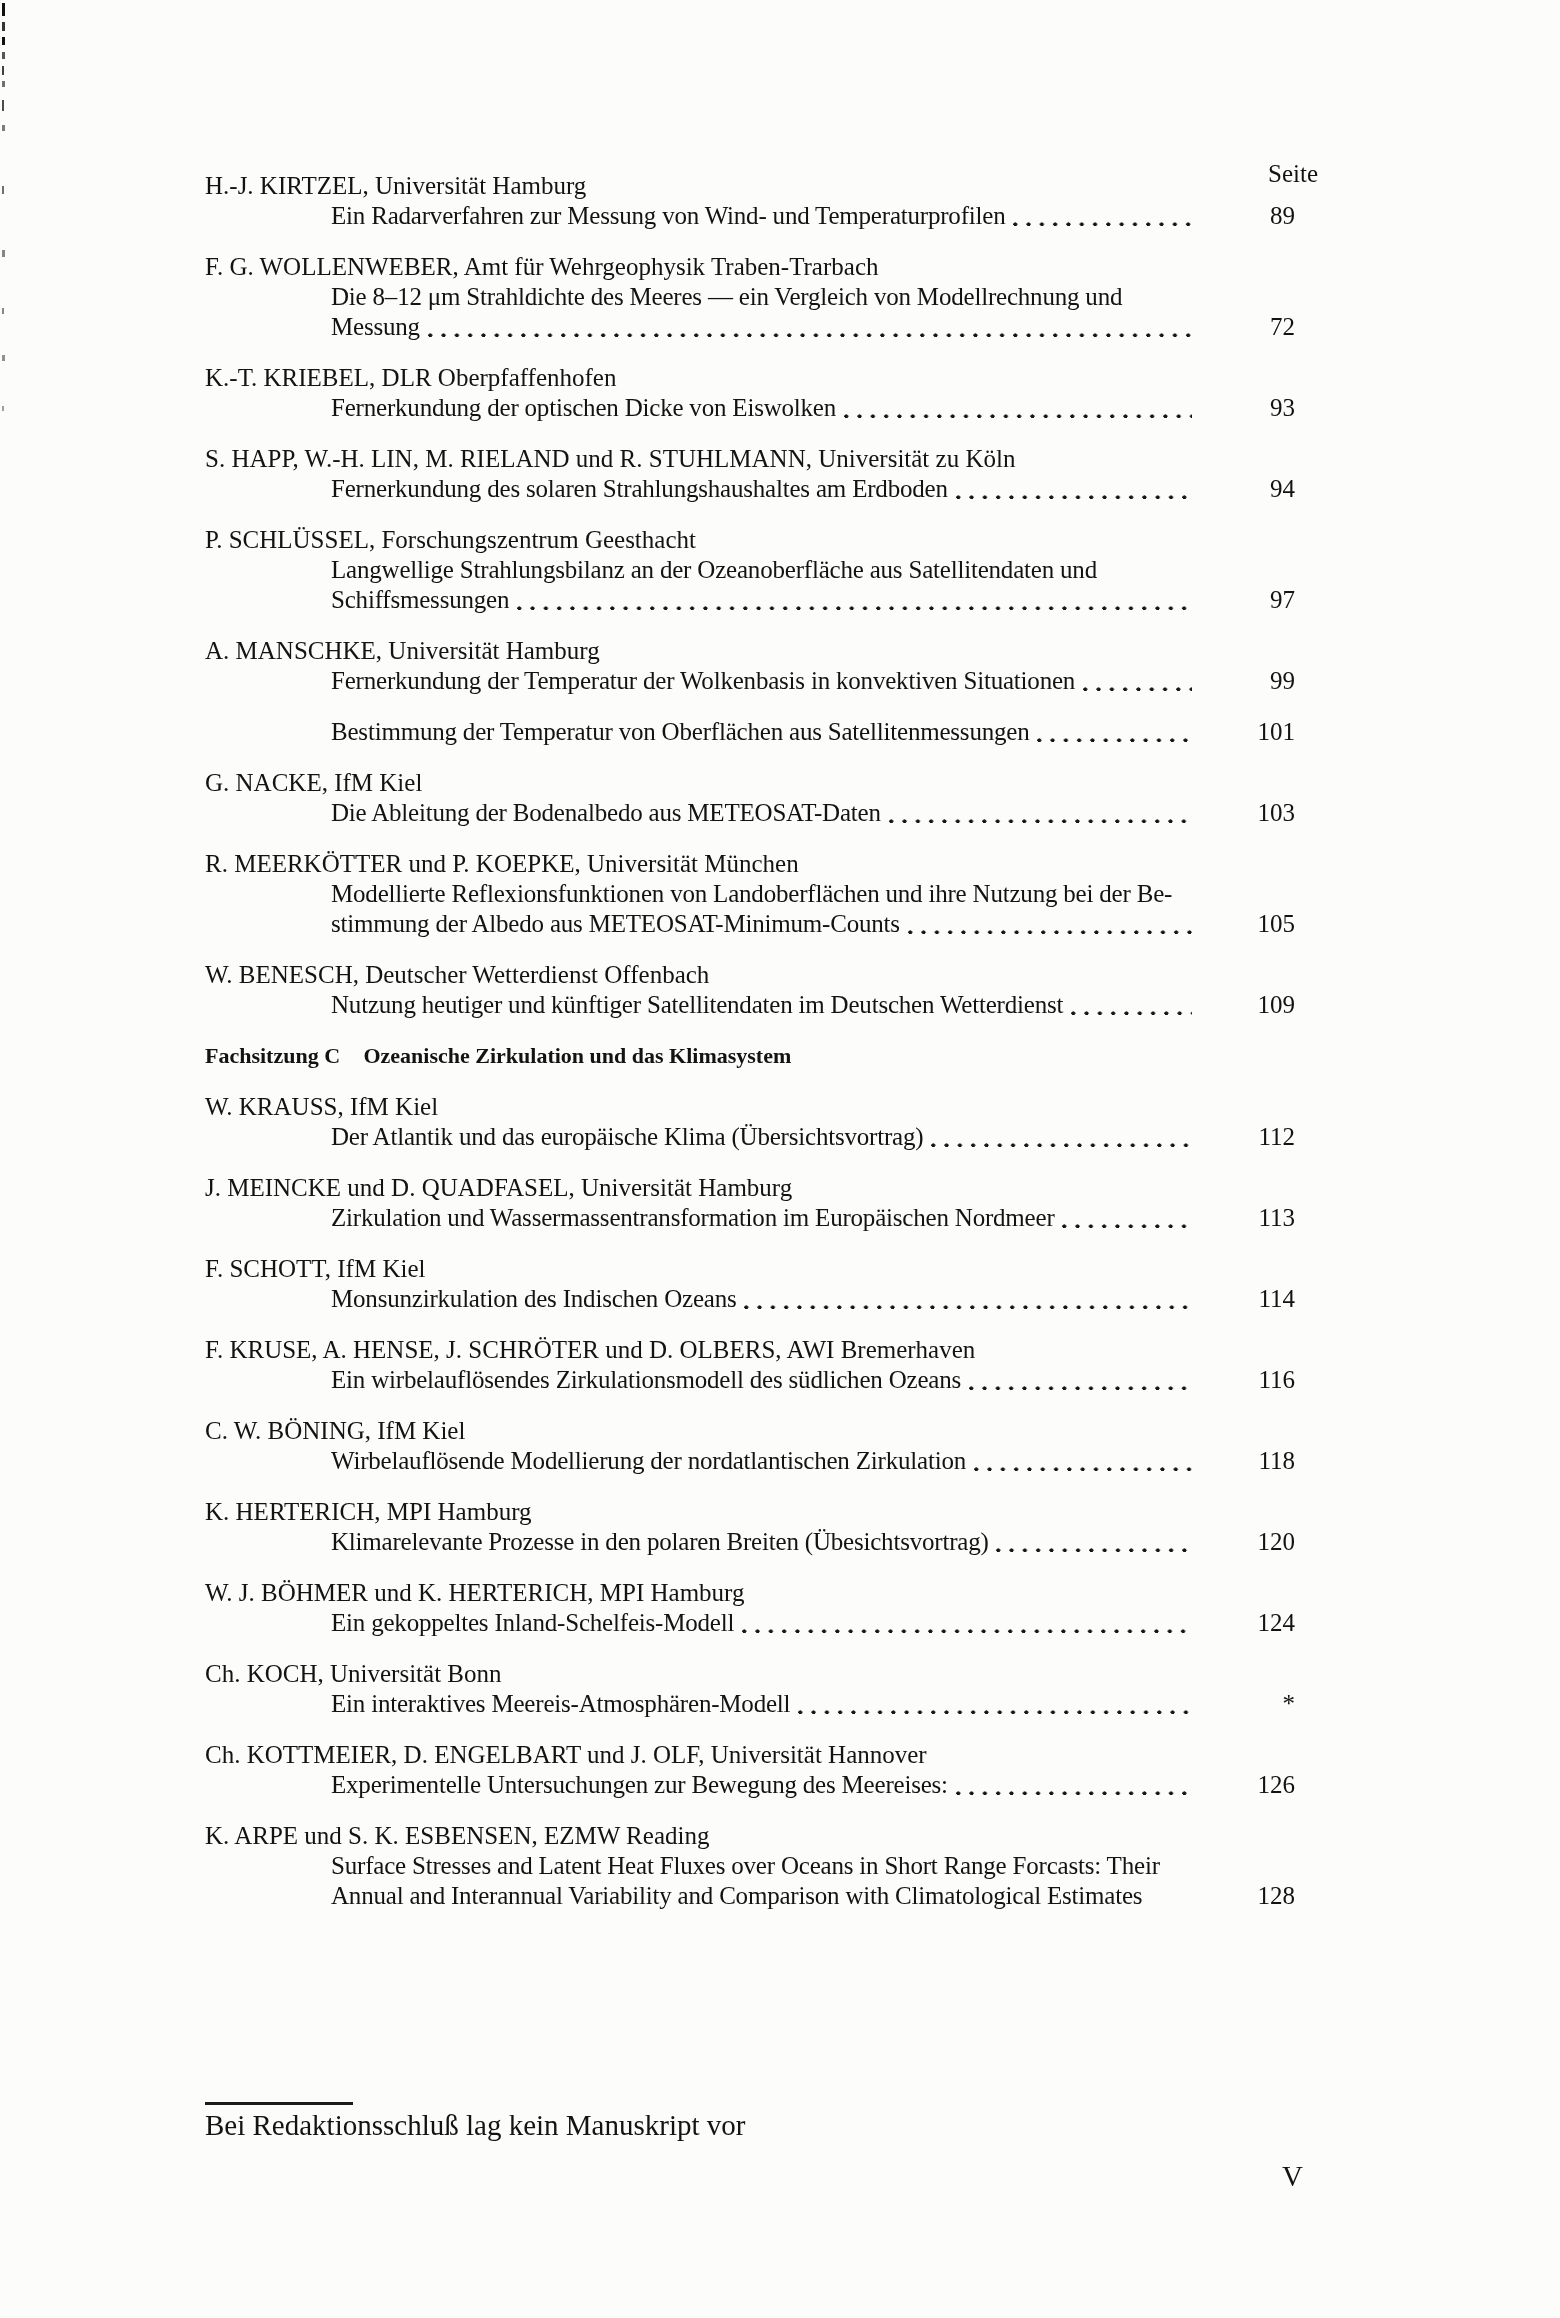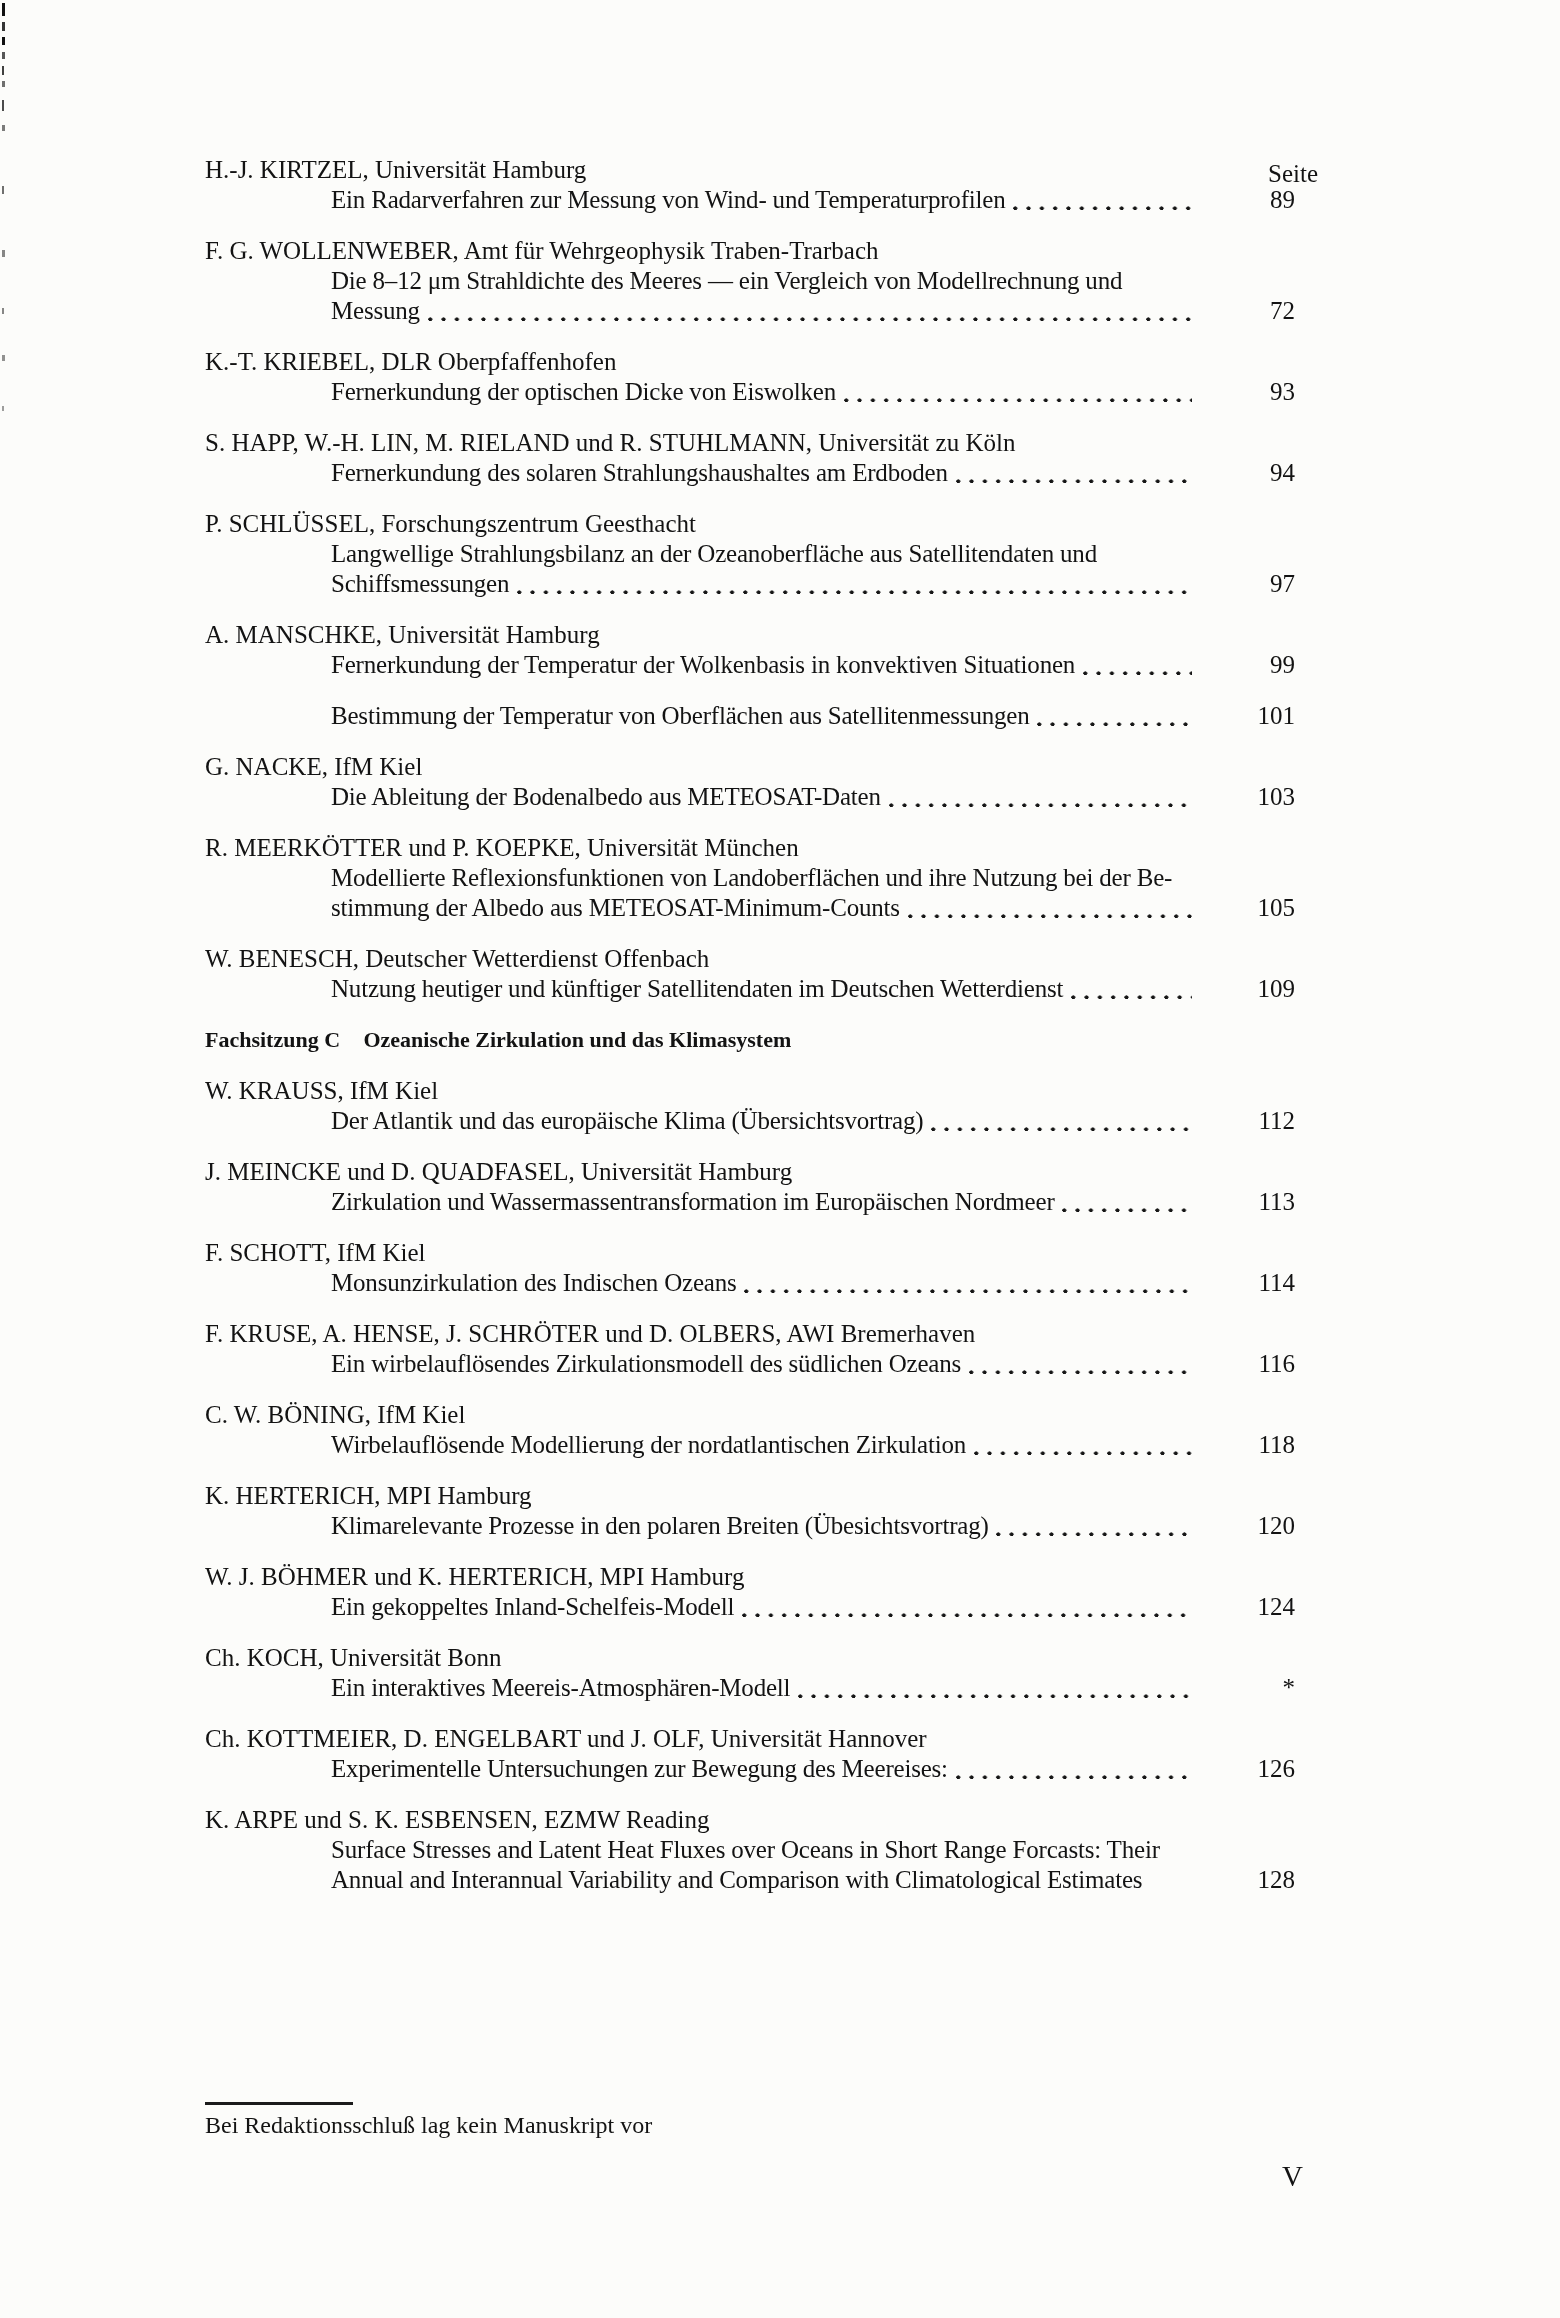--- a/index.html
+++ b/index.html
@@ -12,21 +12,21 @@
     overflow:hidden;
   }
   .seite {
     position:absolute; left:1217px; top:159px; width:101px;
     text-align:right; font-size:25px; line-height:30px;
   }
   .content {
     position:absolute; left:205px; top:155px; width:1090px;
     font-size:25px; line-height:30px;
   }
-  .entry { margin-bottom:21px; }
+  .entry { margin-bottom:21px;margin-top:16px; }
   .authors { white-space:nowrap; }
   .titles { margin-left:126px; }
   .cont { white-space:nowrap; letter-spacing:-0.2px; }
   .tline { display:flex; align-items:flex-end; }
   .t { white-space:nowrap; letter-spacing:-0.2px; }
   .dots {
     flex:1 1 auto; align-self:flex-end;
     height:5.5px; min-width:17px;
     margin:0 1.6px 3.9px 7.8px;
     background-image:radial-gradient(circle at 2.3px 2.5px, #161616 1.8px, rgba(0,0,0,0) 2.3px);
@@ -41,21 +41,21 @@
     font-weight:700; font-size:22px;
     margin:20px 0 21px 0;
     white-space:nowrap;
   }
   .footnote-rule {
     position:absolute; left:205px; top:2102px;
     width:148px; height:3.1px; background:#1b1b1b;
   }
   .footnote {
     position:absolute; left:205px; top:2112px;
-    font-size:24px; line-height:26.5px; white-space:nowrap;
+    font-size:29px; line-height:26.5px; white-space:nowrap;
   }
   .folio {
     position:absolute; left:1217px; top:2160px; width:86px;
     text-align:right; font-size:29px;
   }
   .speck { position:absolute; background:#101010; }
 </style>
 </head>
 <body>
 

